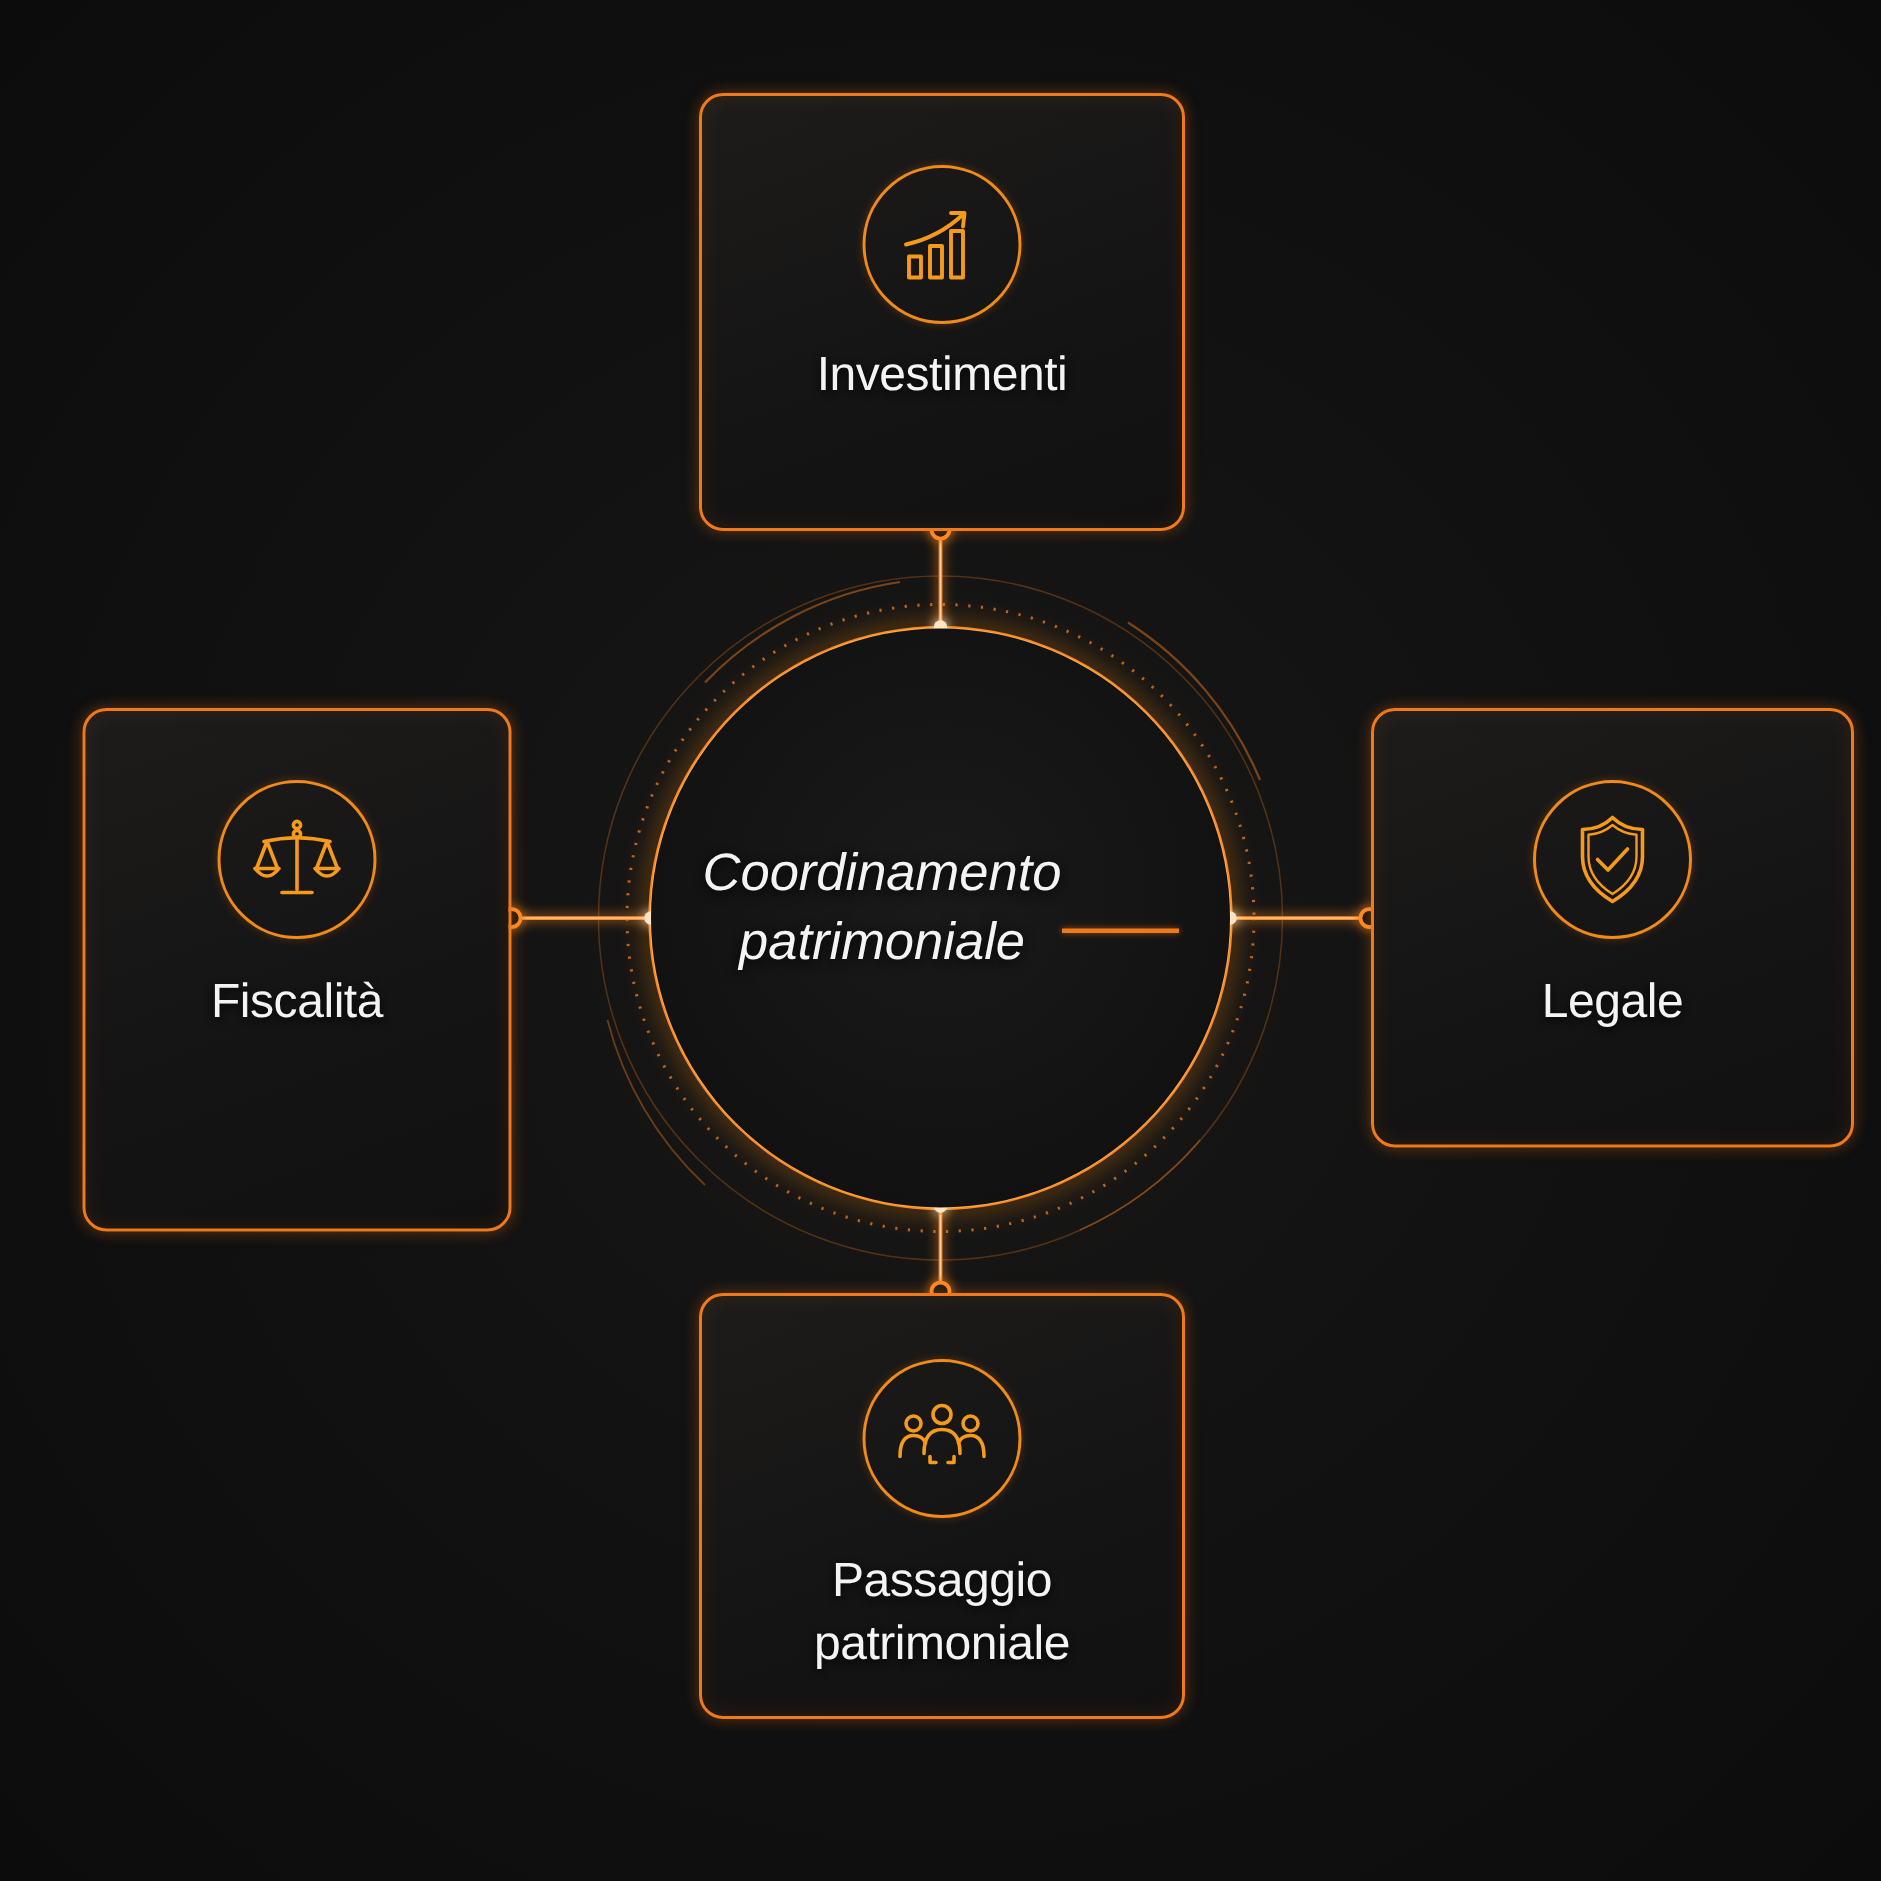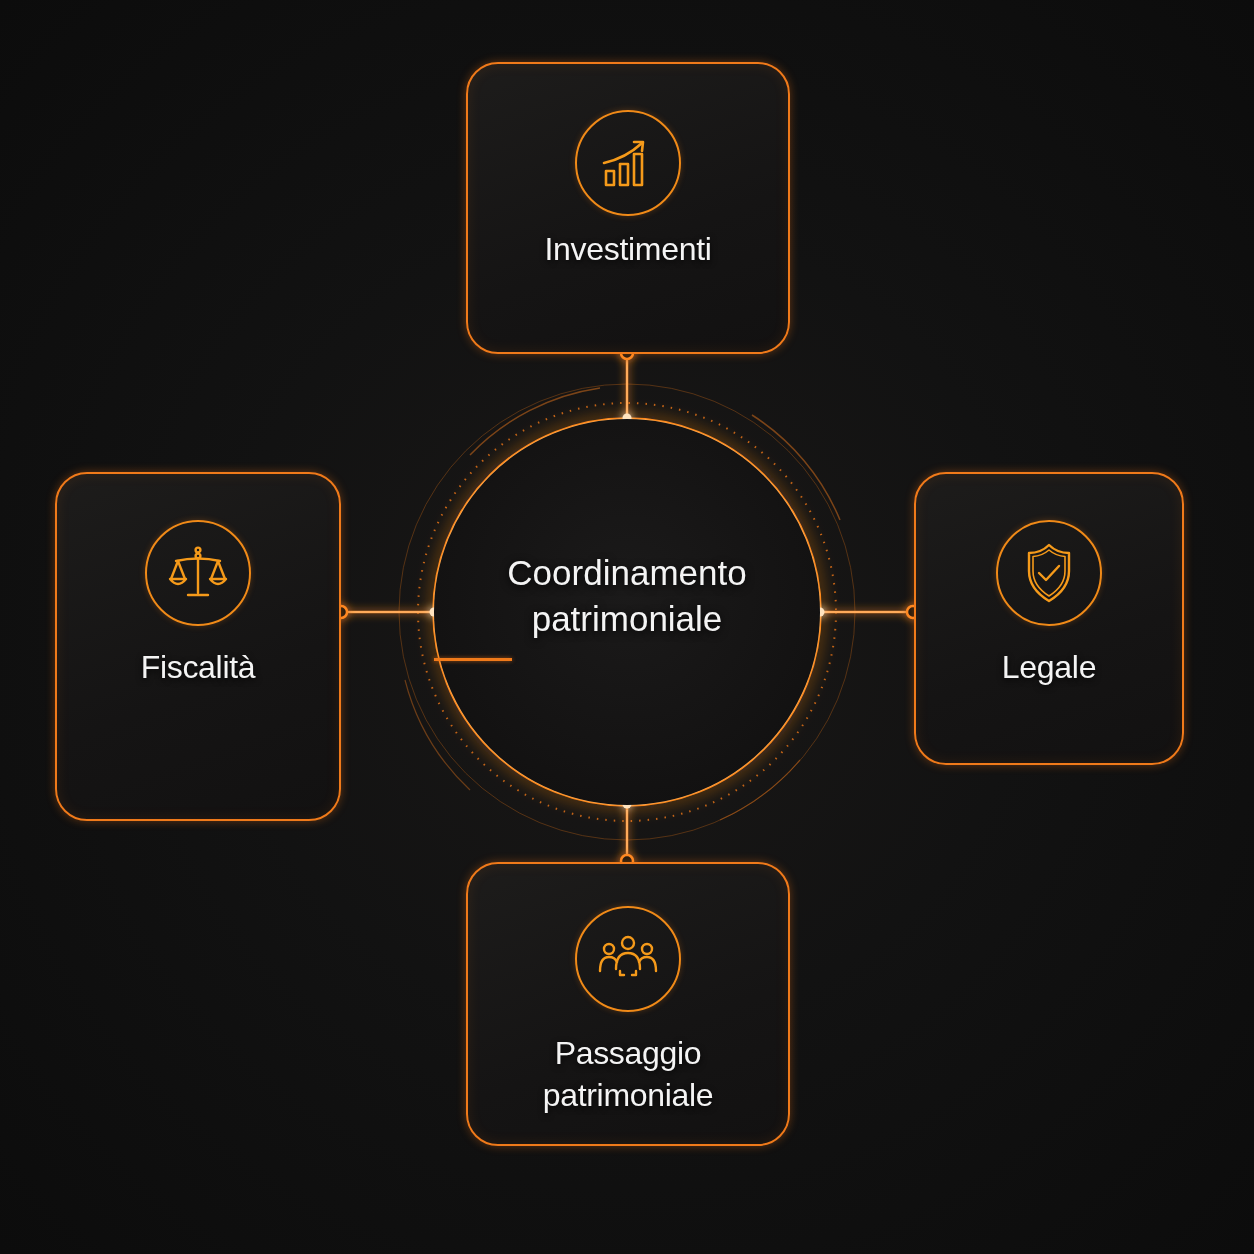--- a/index.html
+++ b/index.html
@@ -24,21 +24,21 @@
     svg.wires {
       position: absolute;
       left: 0; top: 0;
       width: 1254px; height: 1254px;
       pointer-events: none;
     }
     .card {
       position: absolute;
       box-sizing: border-box;
       border: 2px solid #f07a1a;
-      border-radius: 32px;
+      border-radius: 16px;
       background: linear-gradient(160deg, #1d1c1b 0%, #151414 60%, #121111 100%);
       box-shadow:
         0 0 10px rgba(255, 120, 20, 0.35),
         inset 0 0 14px rgba(255, 120, 20, 0.10);
       display: flex;
       flex-direction: column;
       align-items: center;
     }
     .card .icon-ring {
       width: 106px;
@@ -59,43 +59,45 @@
       color: #f4f4f4;
       font-size: 32px;
       font-weight: 500;
       text-align: center;
       line-height: 42px;
       text-shadow: 0 2px 6px rgba(0,0,0,0.8);
       letter-spacing: -0.3px;
     }
     #card-top    { left: 466px; top: 62px;  width: 324px; height: 292px; }
     #card-left   { left: 55px;  top: 472px; width: 286px; height: 349px; }
-    #card-right  { left: 914px; top: 472px; width: 270px; height: 293px; }
+    #card-right  { left: 914px; top: 472px; width: 322px; height: 293px; }
     #card-bottom { left: 466px; top: 862px; width: 324px; height: 284px; }
 
     #card-top .icon-ring    { margin-top: 46px; }
     #card-top .label        { margin-top: 12px; }
     #card-left .icon-ring   { margin-top: 46px; }
     #card-left .label       { margin-top: 20px; }
     #card-right .icon-ring  { margin-top: 46px; }
     #card-right .label      { margin-top: 20px; }
     #card-bottom .icon-ring { margin-top: 42px; }
     #card-bottom .label     { margin-top: 20px; }
 
     .hub {
       position: absolute;
       left: 434px;
       top: 419px;
       width: 386px;
       height: 386px;
       border-radius: 50%;
       background: radial-gradient(circle at 50% 45%, #1b1a1a 0%, #141313 60%, #0f0e0e 100%);
       display: flex;
-      flex-direction: column;
+      flex-direction: row;
+      align-items: center;
       justify-content: center;
+      font-style: italic;
     }
     .hub .hub-title {
       color: #f4f4f4;
       font-size: 35px;
       font-weight: 500;
       line-height: 46px;
       text-align: center;
       text-shadow: 0 2px 8px rgba(0,0,0,0.9);
       margin-top: -14px;
     }

